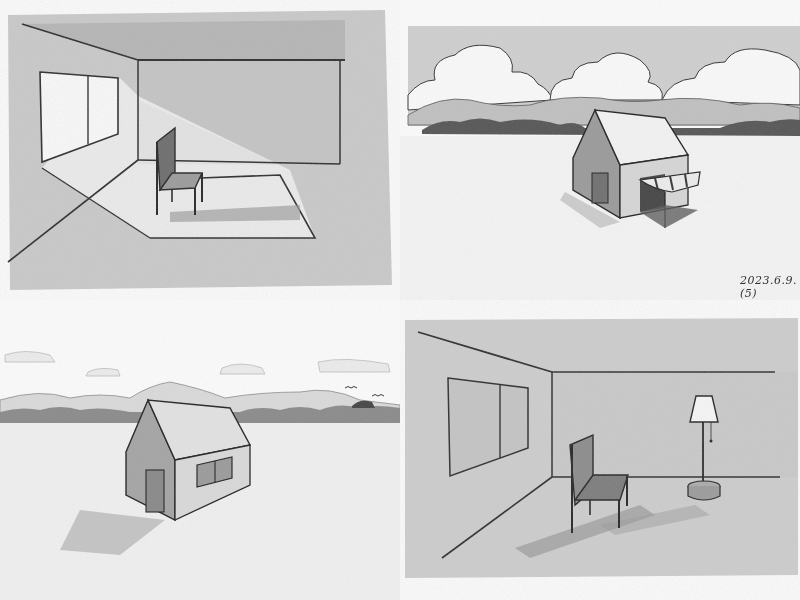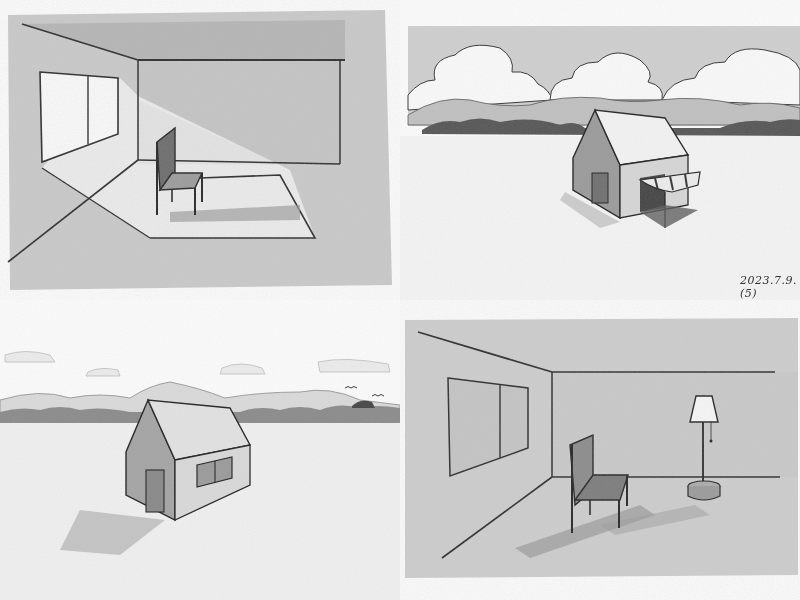--- a/index.html
+++ b/index.html
@@ -87,21 +87,21 @@
     <path d="M240 180 L300 172 L298 185 L272 192 Q255 190 240 180 Z" fill="#ececec" stroke="#222" stroke-width="1.2"></path>
     <line x1="255" y1="178" x2="258" y2="190" stroke="#333" stroke-width="2"></line>
     <line x1="270" y1="176" x2="273" y2="190" stroke="#333" stroke-width="2"></line>
     <line x1="285" y1="174" x2="287" y2="187" stroke="#333" stroke-width="2"></line>
     <line x1="265" y1="192" x2="265" y2="228" stroke="#222" stroke-width="1.3"></line>
     <path d="M240 212 L265 228 L298 210 L265 205 Z" fill="#5a5a5a" opacity="0.8"></path>
 
     <path d="M165 192 L220 222 L200 228 L160 200 Z" fill="#bbbbbb" opacity="0.7"></path>
     <rect x="0" y="0" width="400" height="300" filter="url(#grain2)" opacity="0.5"></rect>
   </svg>
-  <div class="date">2023.7.9.(5)</div>
+  <div class="date">2023.6.9.(5)</div>
 </div>
 
 <div class="panel" style="left:0;top:300px;">
   <svg viewBox="0 0 400 300">
     <defs>
       <filter id="grain3">
           <feTurbulence type="fractalNoise" baseFrequency="0.9" numOctaves="2" seed="11"></feTurbulence>
           <feColorMatrix values="0 0 0 0 0.5  0 0 0 0 0.5  0 0 0 0 0.5  0 0 0 0.3 0"></feColorMatrix>
         </filter>
     </defs>

